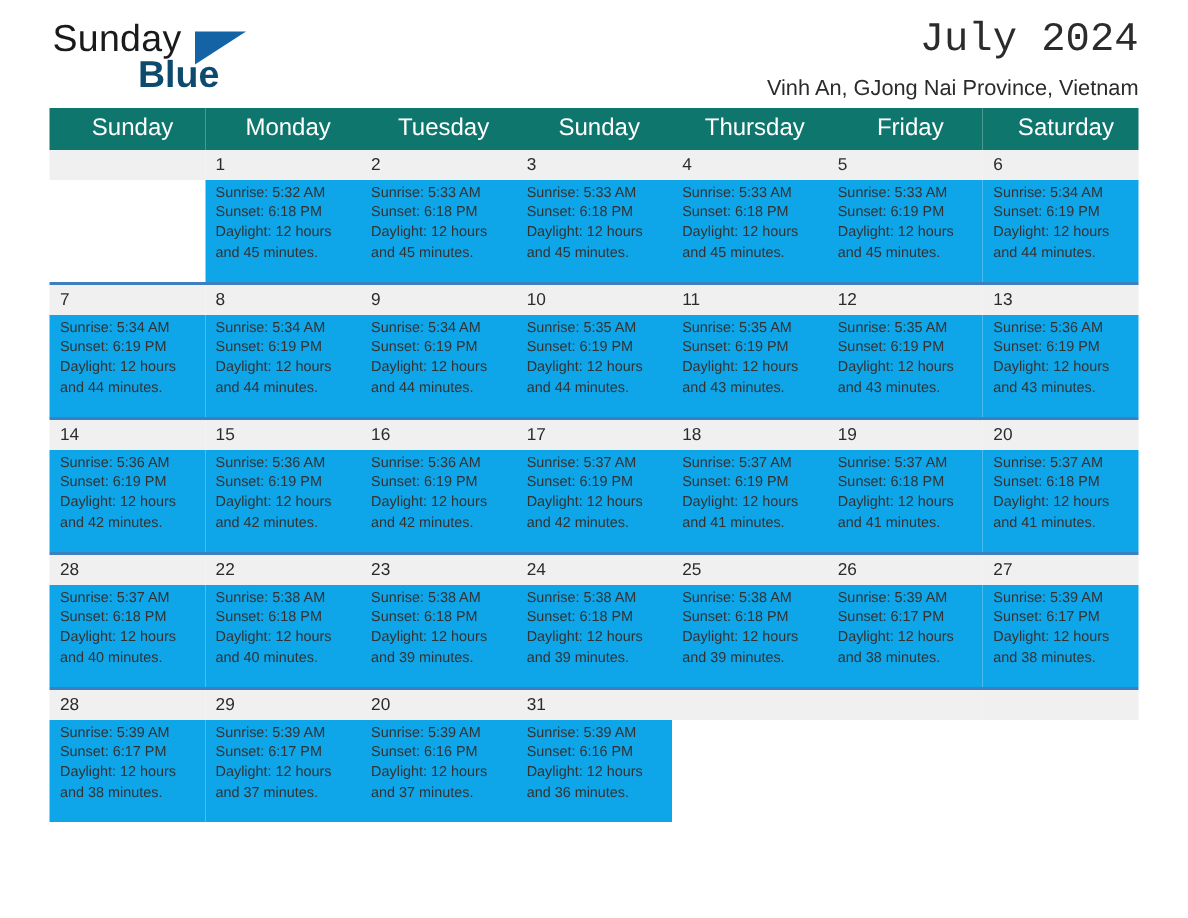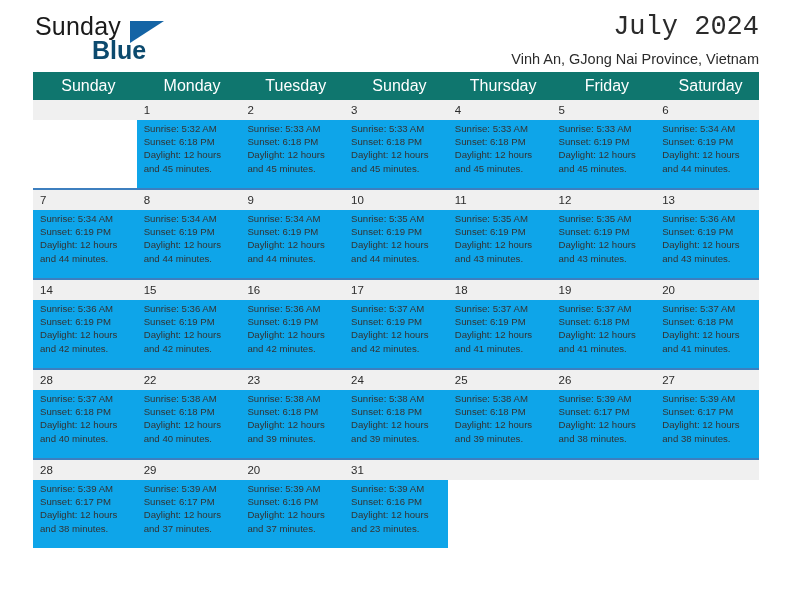--- a/index.html
+++ b/index.html
@@ -413,21 +413,21 @@
         <td>
           <div class="info-line">Sunrise: 5:39 AM</div>
           <div class="info-line">Sunset: 6:16 PM</div>
           <div class="info-line">Daylight: 12 hours</div>
           <div class="info-line">and 37 minutes.</div>
         </td>
         <td>
           <div class="info-line">Sunrise: 5:39 AM</div>
           <div class="info-line">Sunset: 6:16 PM</div>
           <div class="info-line">Daylight: 12 hours</div>
-          <div class="info-line">and 23 minutes.</div>
+          <div class="info-line">and 36 minutes.</div>
         </td>
         <td class="empty"></td>
         <td class="empty"></td>
         <td class="empty"></td>
       </tr>
 
     </tbody>
   </table>
 </div>
 

